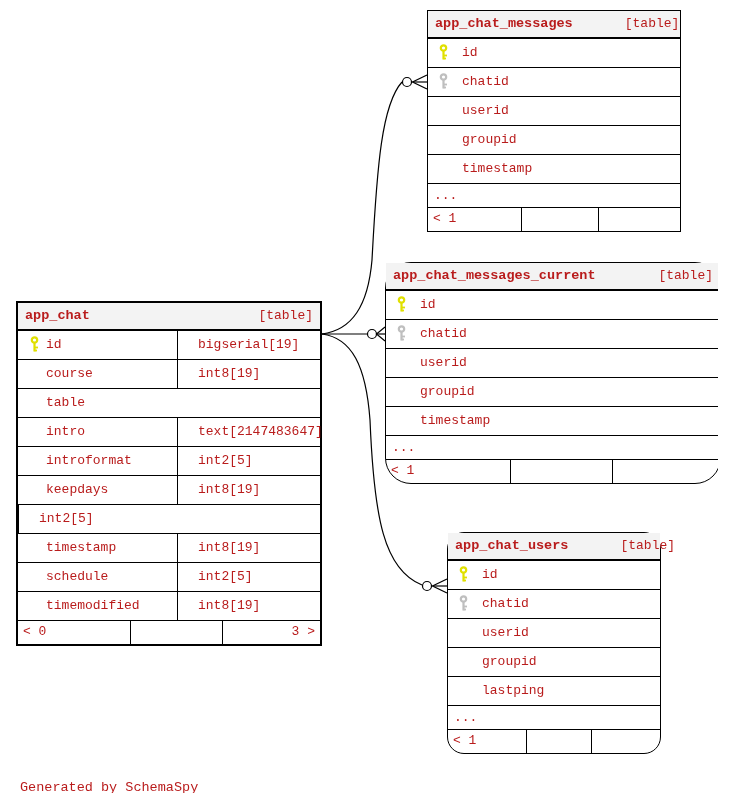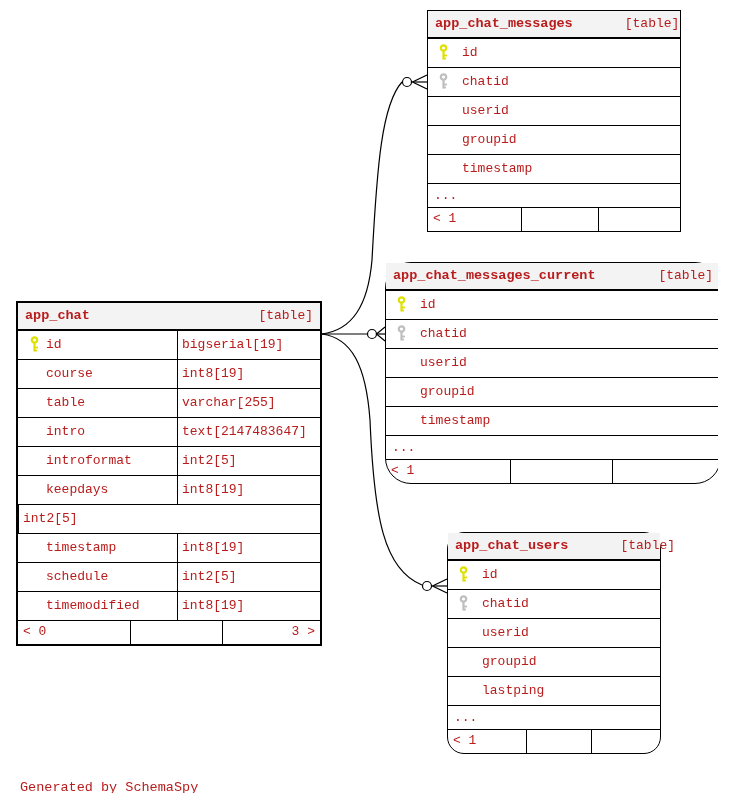--- a/index.html
+++ b/index.html
@@ -40,21 +40,21 @@
     display:flex;align-items:flex-end;
     height:29px;line-height:29px;
     border-bottom:1px solid #000;
     box-sizing:border-box;
     white-space:nowrap;
   }
   .cell-name{display:flex;align-items:center;box-sizing:border-box;flex:1;}
   .has-types .cell-name{flex:0 0 159px;width:159px;}
   .cell-type{
     flex:1;border-left:1px solid #000;
-    padding:0 4px;box-sizing:border-box;
+    padding:0 20px;box-sizing:border-box;
   }
   .icon-slot{
     display:inline-flex;align-items:center;justify-content:flex-start;
     width:34px;padding-left:11px;box-sizing:border-box;flex:none;
   }
   .has-types .icon-slot{width:28px;padding-left:12px;}
   .icon-slot svg{display:block;}
 
   .t-ellipsis{
     height:24px;line-height:24px;
@@ -304,21 +304,20 @@
             <span class="icon-slot"></span>
             <span>course</span>
           </div>
           <div class="cell-type">int8[19]</div>
         </div>
         <div class="t-row">
           <div class="cell-name">
             <span class="icon-slot"></span>
             <span>table</span>
           </div>
-          <div class="cell-type">varchar[255]</div>
         </div>
         <div class="t-row">
           <div class="cell-name">
             <span class="icon-slot"></span>
             <span>intro</span>
           </div>
           <div class="cell-type">text[2147483647]</div>
         </div>
         <div class="t-row">
           <div class="cell-name">

